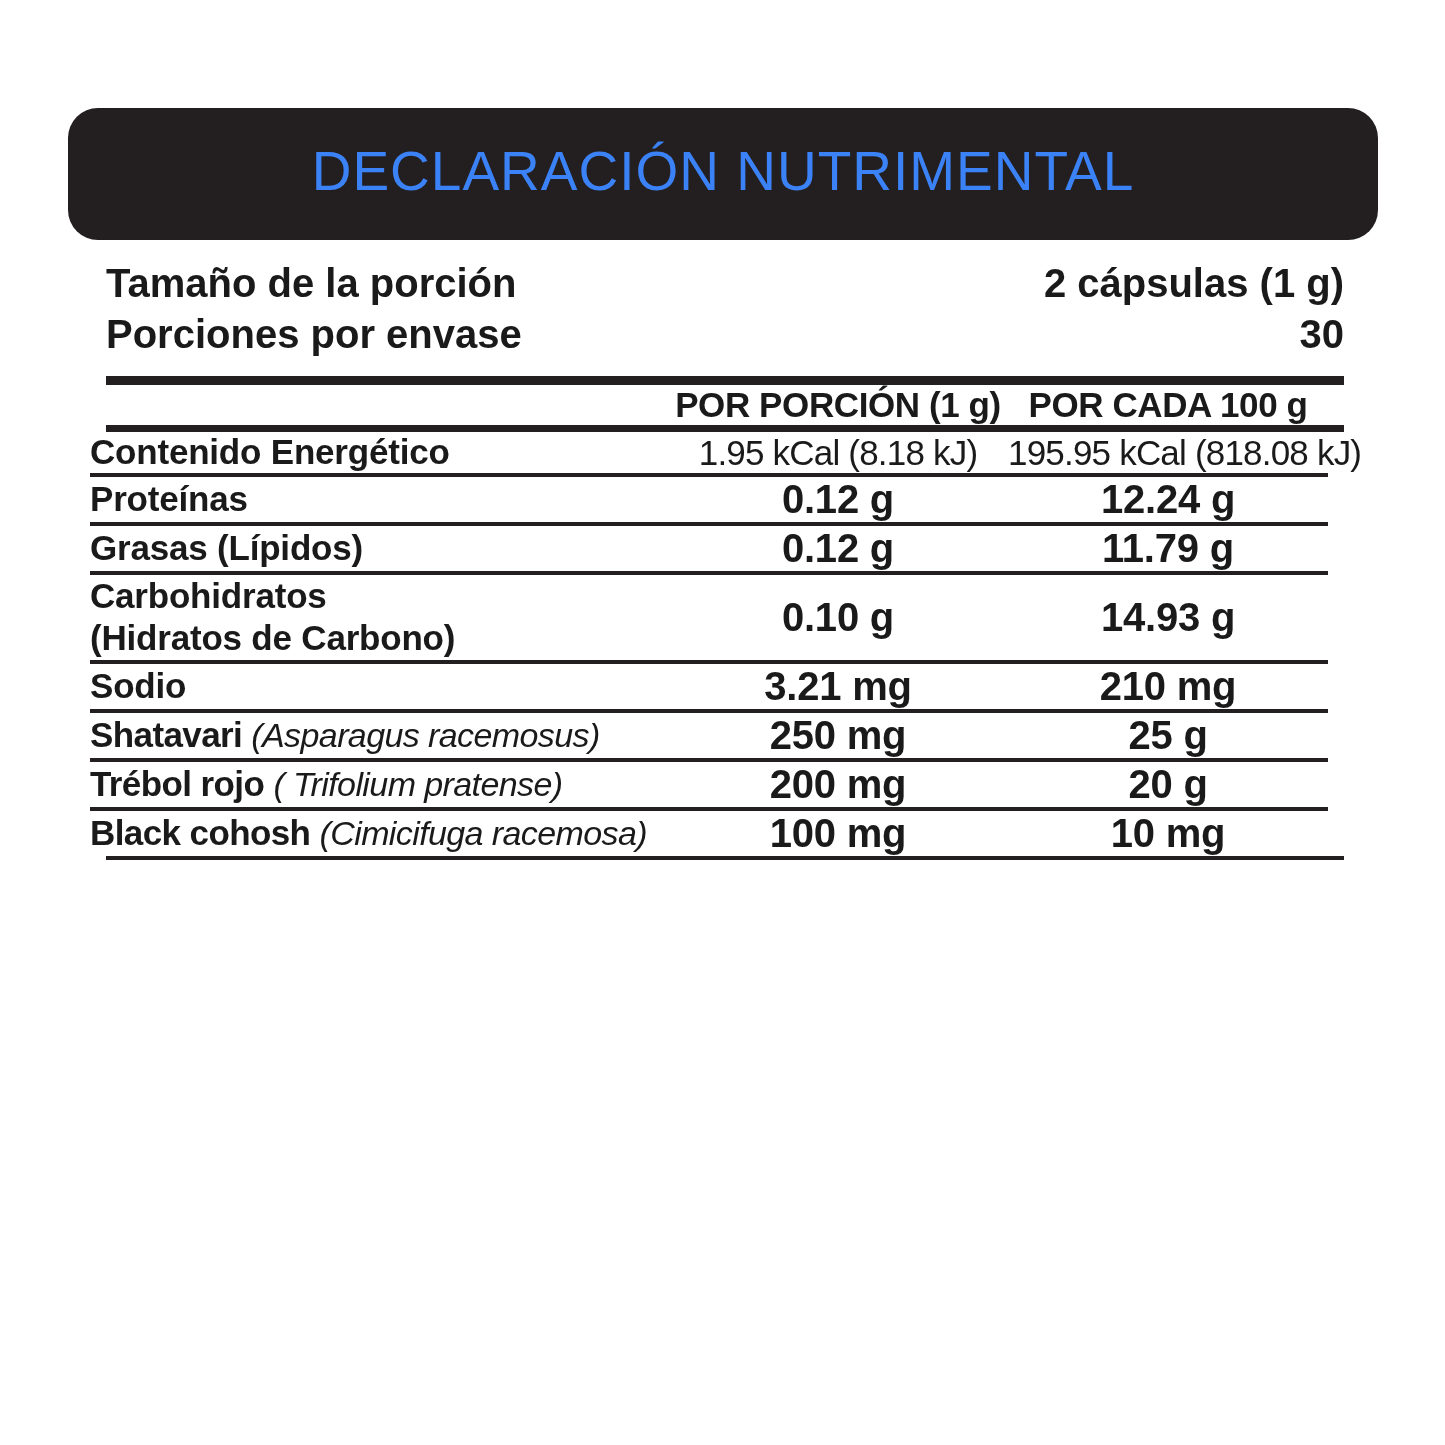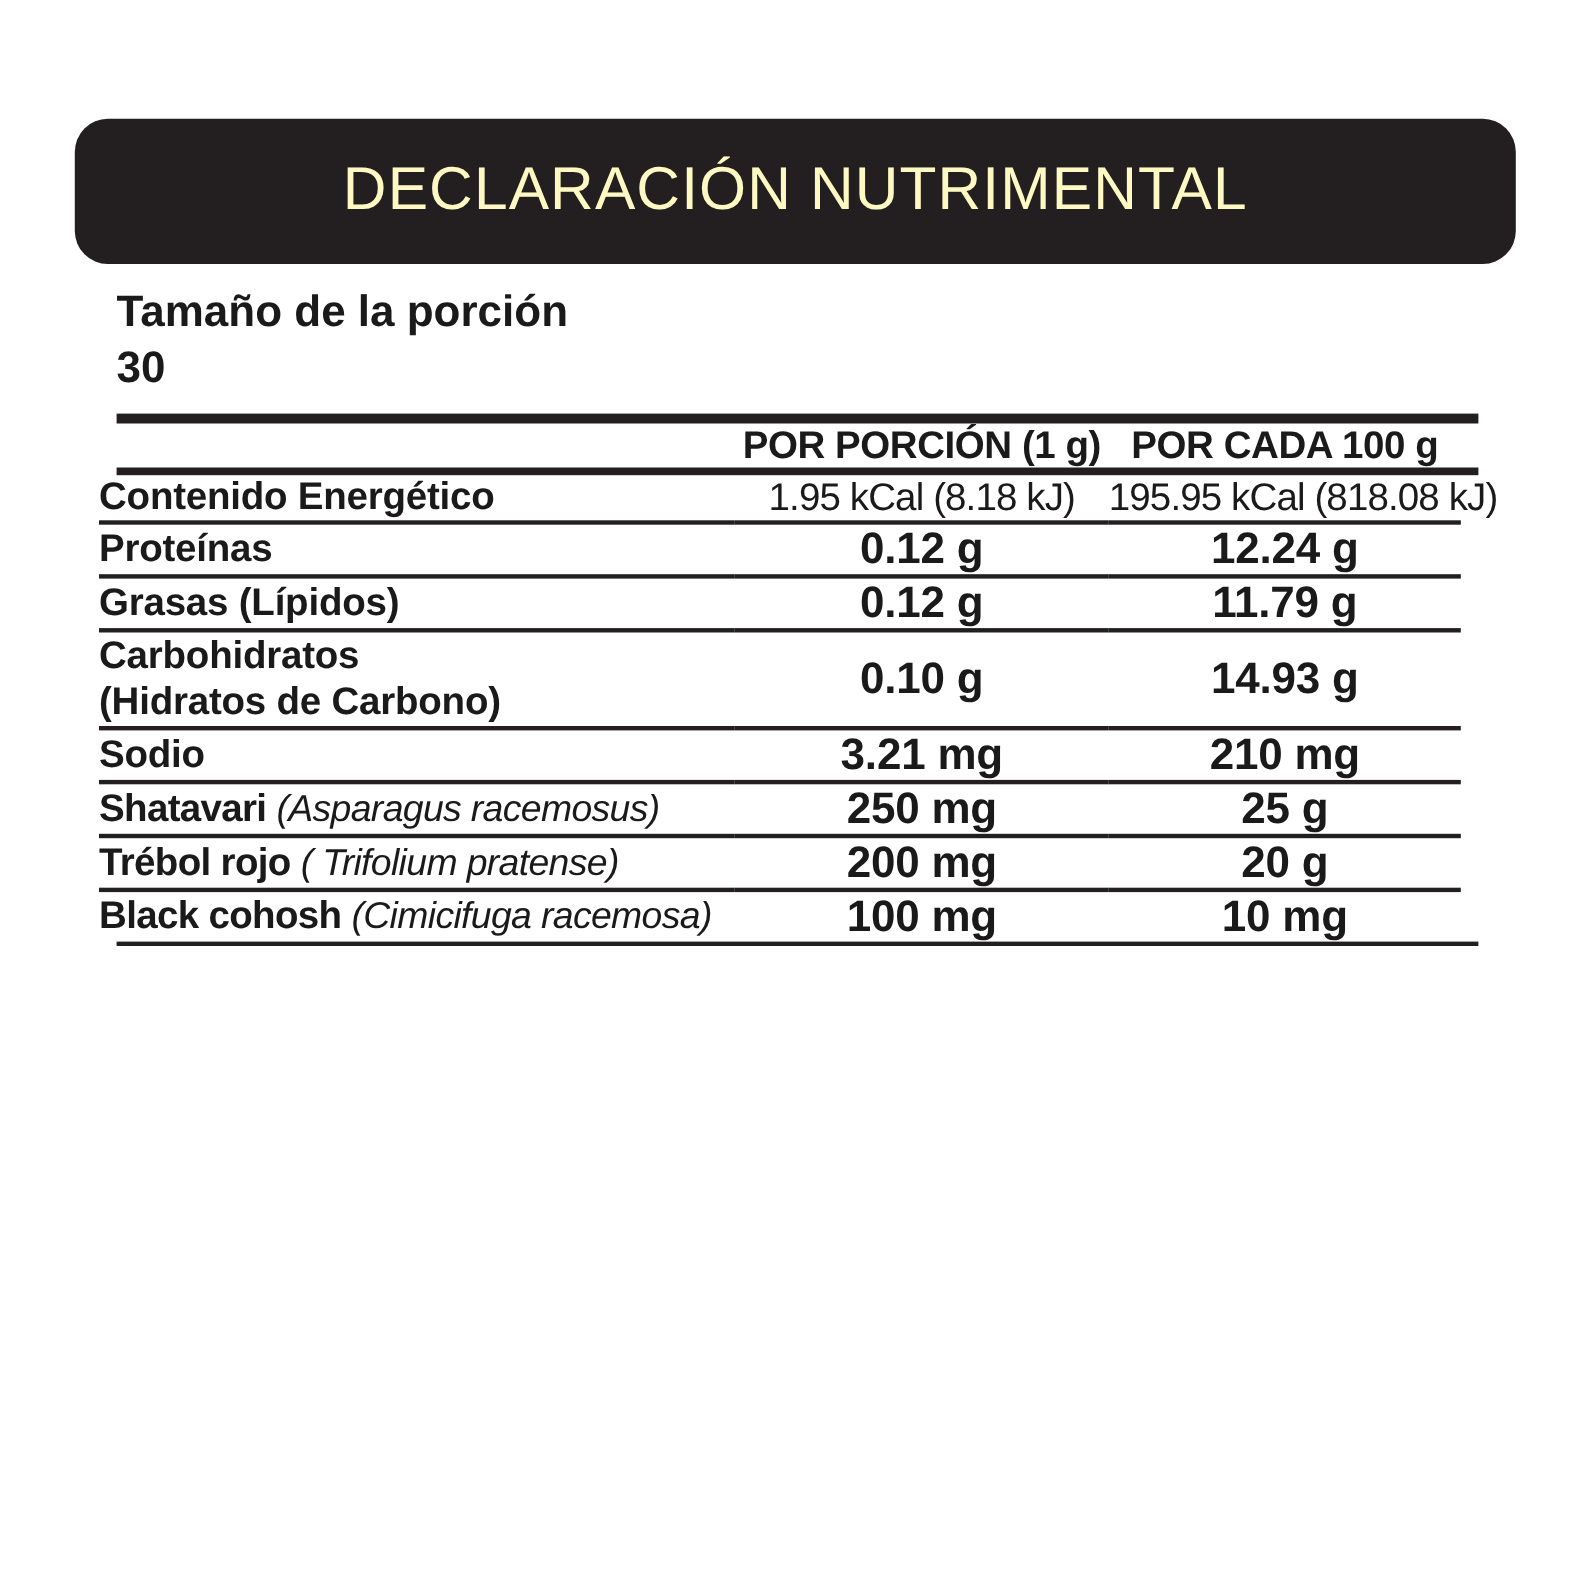--- a/index.html
+++ b/index.html
@@ -22,21 +22,21 @@
   }
   .title-bar {
     background: #231f20;
     border-radius: 30px;
     height: 132px;
     display: flex;
     align-items: center;
     justify-content: center;
   }
   .title-bar .title {
-    color: #fef9c3;
+    color: #3b82f6;
     font-size: 55px;
     letter-spacing: 1.0px;
     font-weight: 400;
     line-height: 1;
     padding-bottom: 6px;
   }
   .serving {
     margin-top: 18px;
     padding: 0 34px 0 38px;
   }
@@ -131,22 +131,24 @@
 
 <div class="panel">
 
   <div class="title-bar">
     <div class="title">DECLARACIÓN NUTRIMENTAL</div>
   </div>
 
   <div class="serving">
     <div class="serving-row">
       <span>Tamaño de la porción</span>
+      <span class="val">2 cápsulas (1 g)</span>
     </div>
     <div class="serving-row">
+      <span>Porciones por envase</span>
       <span class="val">30</span>
     </div>
   </div>
 
   <div class="rule-thick"></div>
 
   <table class="nut">
     <colgroup>
       <col class="c1">
         <col class="c2">

